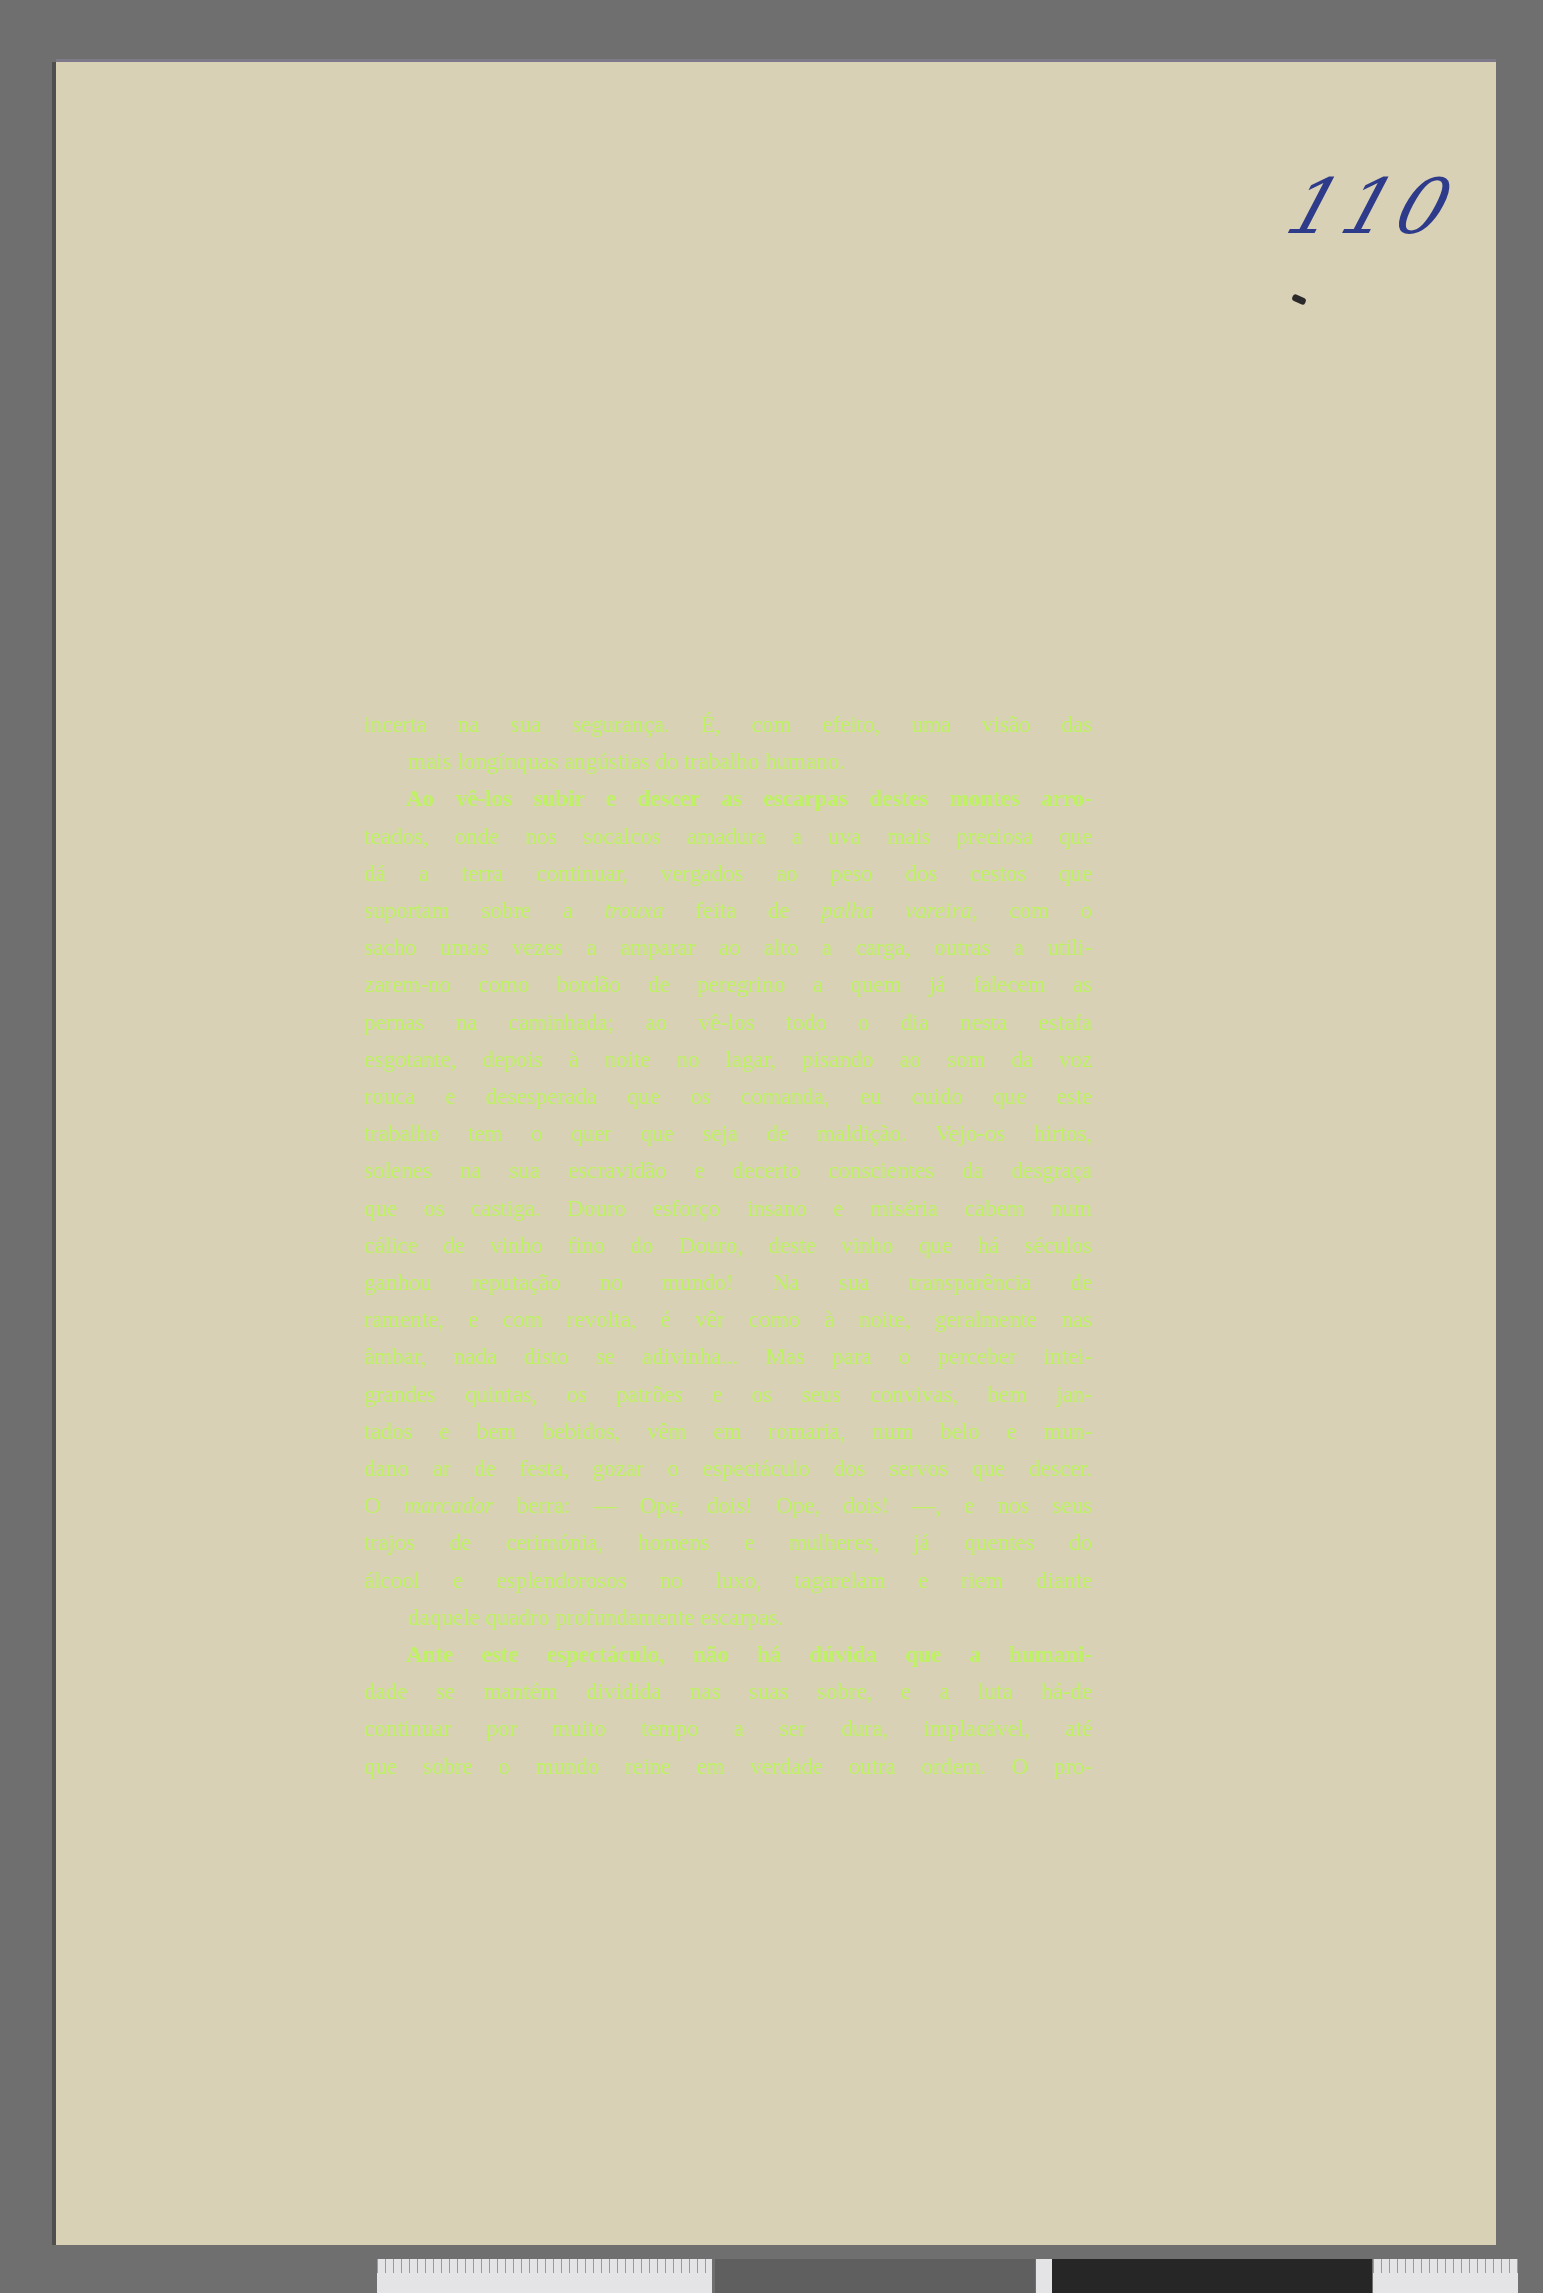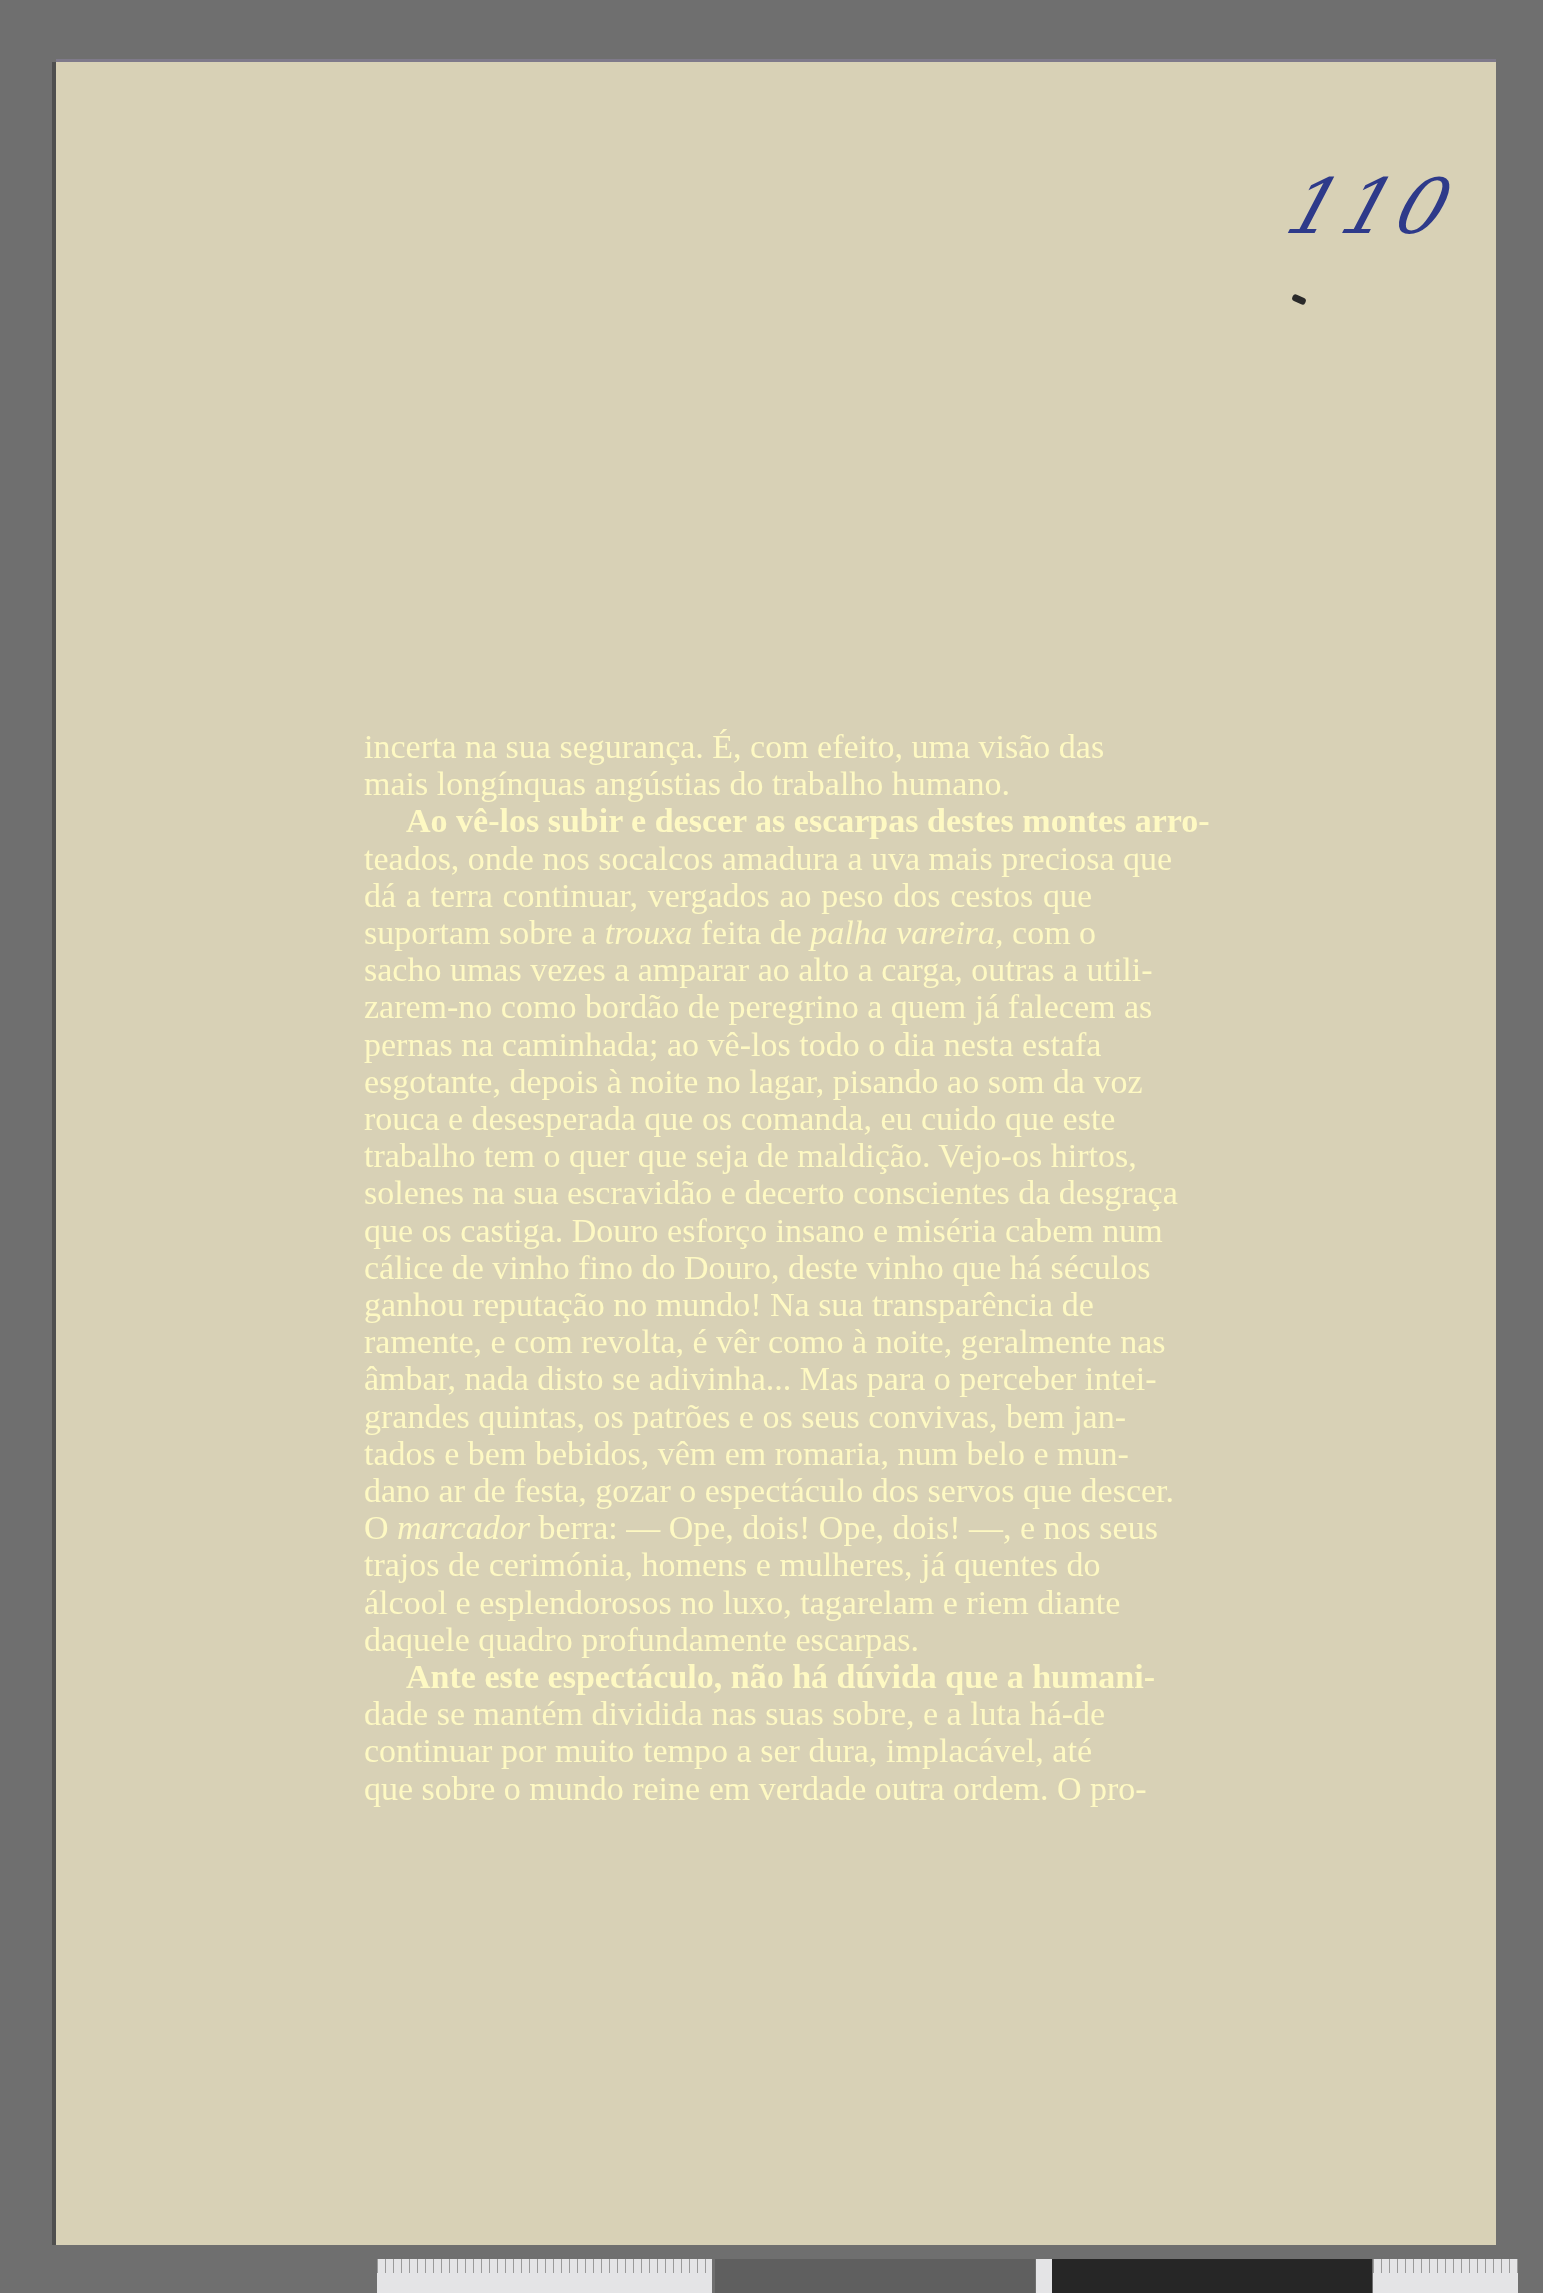--- a/index.html
+++ b/index.html
@@ -23,31 +23,31 @@
     color: #2e3a8a;
     letter-spacing: 6px;
     transform: skewX(-18deg);
   }
   .ink-dot {
     position: absolute; left: 1236px; top: 234px;
     width: 14px; height: 7px; background: #2a2a2a;
     border-radius: 3px; transform: rotate(25deg);
   }
   .text-block {
-    position: absolute; left: 364px; top: 728px;
+    position: absolute; left: 364px; top: 706px;
     width: 728px;
-    font-size: 34px;
+    font-size: 23px;
     line-height: 37.2px;
-    color: #fef9c3;
+    color: #bef264;
   }
   .line {
     display: block; white-space: nowrap;
     text-align: justify; text-align-last: justify;
   }
-  .line.last { text-align-last: left; }
+  .line.last { text-align-last: left; margin-left: 44px; }
   .line.indent { padding-left: 42px; font-weight: bold; }
   .ruler {
     position: absolute; top: 2259px; height: 34px;
   }
   .ruler.white1 { left: 377px; width: 335px; background: #e4e4e6;
     background-image: repeating-linear-gradient(90deg, #9a9a9a 0 1px, transparent 1px 8px);
     background-size: 100% 14px; background-repeat: no-repeat; }
   .ruler.gray { left: 715px; width: 320px; background: #5f5f5f; }
   .ruler.gap { left: 1036px; width: 16px; background: #e4e4e6; }
   .ruler.black { left: 1052px; width: 320px; background: #262626; }

